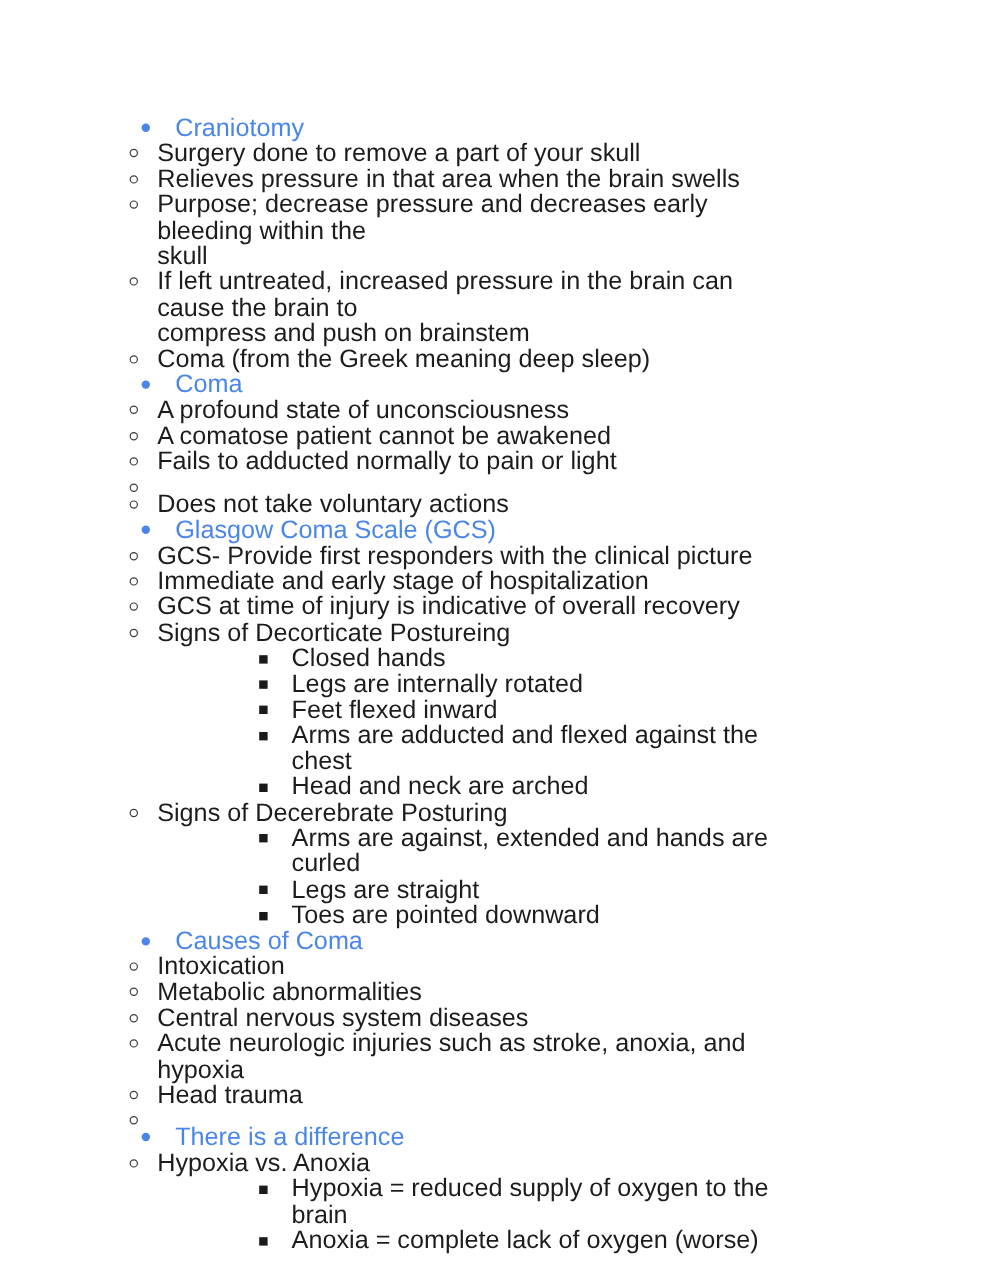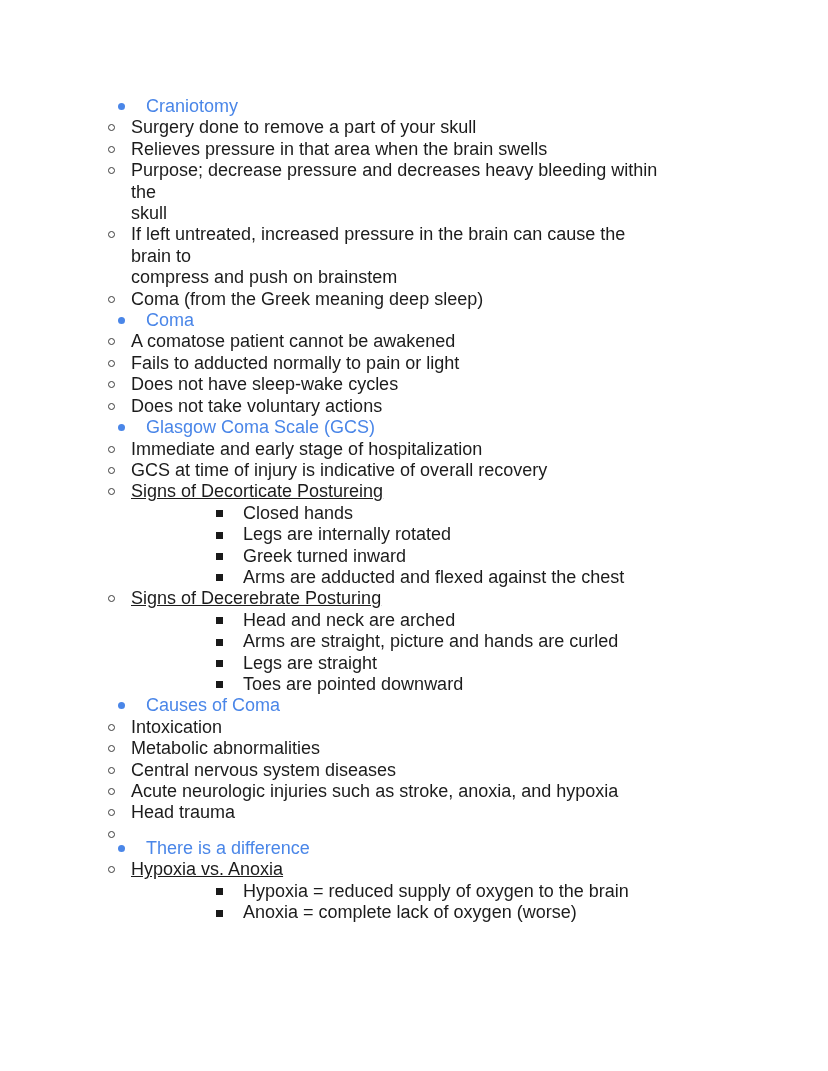--- a/index.html
+++ b/index.html
@@ -7,21 +7,21 @@
     padding: 0;
     background: #ffffff;
   }
   .page {
     position: relative;
     width: 660px;
     height: 1071px;
     background: #ffffff;
     overflow: hidden;
     font-family: "Liberation Sans", sans-serif;
-    font-size: 18px;
+    font-size: 21px;
     line-height: 21.4px;
     color: #1c1c1c;
   }
   .content {
     padding-top: 96px;
   }
   .row {
     display: flex;
     align-items: flex-start;
   }
@@ -60,21 +60,20 @@
   }
   .txt {
     display: block;
     max-width: 565px;
     white-space: pre-wrap;
   }
   .heading {
     color: var(--accent);
   }
   .underline {
-    text-decoration: underline;
   }
 </style>
 </head>
 <body>
 
 <div class="page" style="--accent: #4a86e8; color: rgb(28, 28, 28);">
   <div class="content" id="doc-outline">
       <div class="row l1">
         <span class="marker">
           <i class="disc"></i>
@@ -90,21 +89,21 @@
       <div class="row l2">
         <span class="marker">
           <i class="circle"></i>
         </span>
         <span class="txt">Relieves pressure in that area when the brain swells</span>
       </div>
       <div class="row l2">
         <span class="marker">
           <i class="circle"></i>
         </span>
-        <span class="txt">Purpose; decrease pressure and decreases heavy bleeding within the
+        <span class="txt">Purpose; decrease pressure and decreases early bleeding within the
 skull</span>
       </div>
       <div class="row l2">
         <span class="marker">
           <i class="circle"></i>
         </span>
         <span class="txt">If left untreated, increased pressure in the brain can cause the brain to
 compress and push on brainstem</span>
       </div>
       <div class="row l2">
@@ -116,50 +115,61 @@
       <div class="row l1">
         <span class="marker">
           <i class="disc"></i>
         </span>
         <span class="txt heading">Coma</span>
       </div>
       <div class="row l2">
         <span class="marker">
           <i class="circle"></i>
         </span>
+        <span class="txt">A profound state of unconsciousness</span>
+      </div>
+      <div class="row l2">
+        <span class="marker">
+          <i class="circle"></i>
+        </span>
         <span class="txt">A comatose patient cannot be awakened</span>
       </div>
       <div class="row l2">
         <span class="marker">
           <i class="circle"></i>
         </span>
         <span class="txt">Fails to adducted normally to pain or light</span>
       </div>
       <div class="row l2">
         <span class="marker">
           <i class="circle"></i>
         </span>
-        <span class="txt">Does not have sleep-wake cycles</span>
       </div>
       <div class="row l2">
         <span class="marker">
           <i class="circle"></i>
         </span>
         <span class="txt">Does not take voluntary actions</span>
       </div>
       <div class="row l1">
         <span class="marker">
           <i class="disc"></i>
         </span>
         <span class="txt heading">Glasgow Coma Scale (GCS)</span>
       </div>
       <div class="row l2">
         <span class="marker">
           <i class="circle"></i>
         </span>
+        <span class="txt">GCS- Provide first responders with the clinical picture</span>
+      </div>
+      <div class="row l2">
+        <span class="marker">
+          <i class="circle"></i>
+        </span>
         <span class="txt">Immediate and early stage of hospitalization</span>
       </div>
       <div class="row l2">
         <span class="marker">
           <i class="circle"></i>
         </span>
         <span class="txt">GCS at time of injury is indicative of overall recovery</span>
       </div>
       <div class="row l2">
         <span class="marker">
@@ -176,45 +186,45 @@
       <div class="row l3">
         <span class="marker">
           <i class="square"></i>
         </span>
         <span class="txt">Legs are internally rotated</span>
       </div>
       <div class="row l3">
         <span class="marker">
           <i class="square"></i>
         </span>
-        <span class="txt">Greek turned inward</span>
+        <span class="txt">Feet flexed inward</span>
       </div>
       <div class="row l3">
         <span class="marker">
           <i class="square"></i>
         </span>
         <span class="txt">Arms are adducted and flexed against the chest</span>
       </div>
+      <div class="row l3">
+        <span class="marker">
+          <i class="square"></i>
+        </span>
+        <span class="txt">Head and neck are arched</span>
+      </div>
       <div class="row l2">
         <span class="marker">
           <i class="circle"></i>
         </span>
         <span class="txt underline">Signs of Decerebrate Posturing</span>
       </div>
       <div class="row l3">
         <span class="marker">
           <i class="square"></i>
         </span>
-        <span class="txt">Head and neck are arched</span>
-      </div>
-      <div class="row l3">
-        <span class="marker">
-          <i class="square"></i>
-        </span>
-        <span class="txt">Arms are straight, picture and hands are curled</span>
+        <span class="txt">Arms are against, extended and hands are curled</span>
       </div>
       <div class="row l3">
         <span class="marker">
           <i class="square"></i>
         </span>
         <span class="txt">Legs are straight</span>
       </div>
       <div class="row l3">
         <span class="marker">
           <i class="square"></i>

